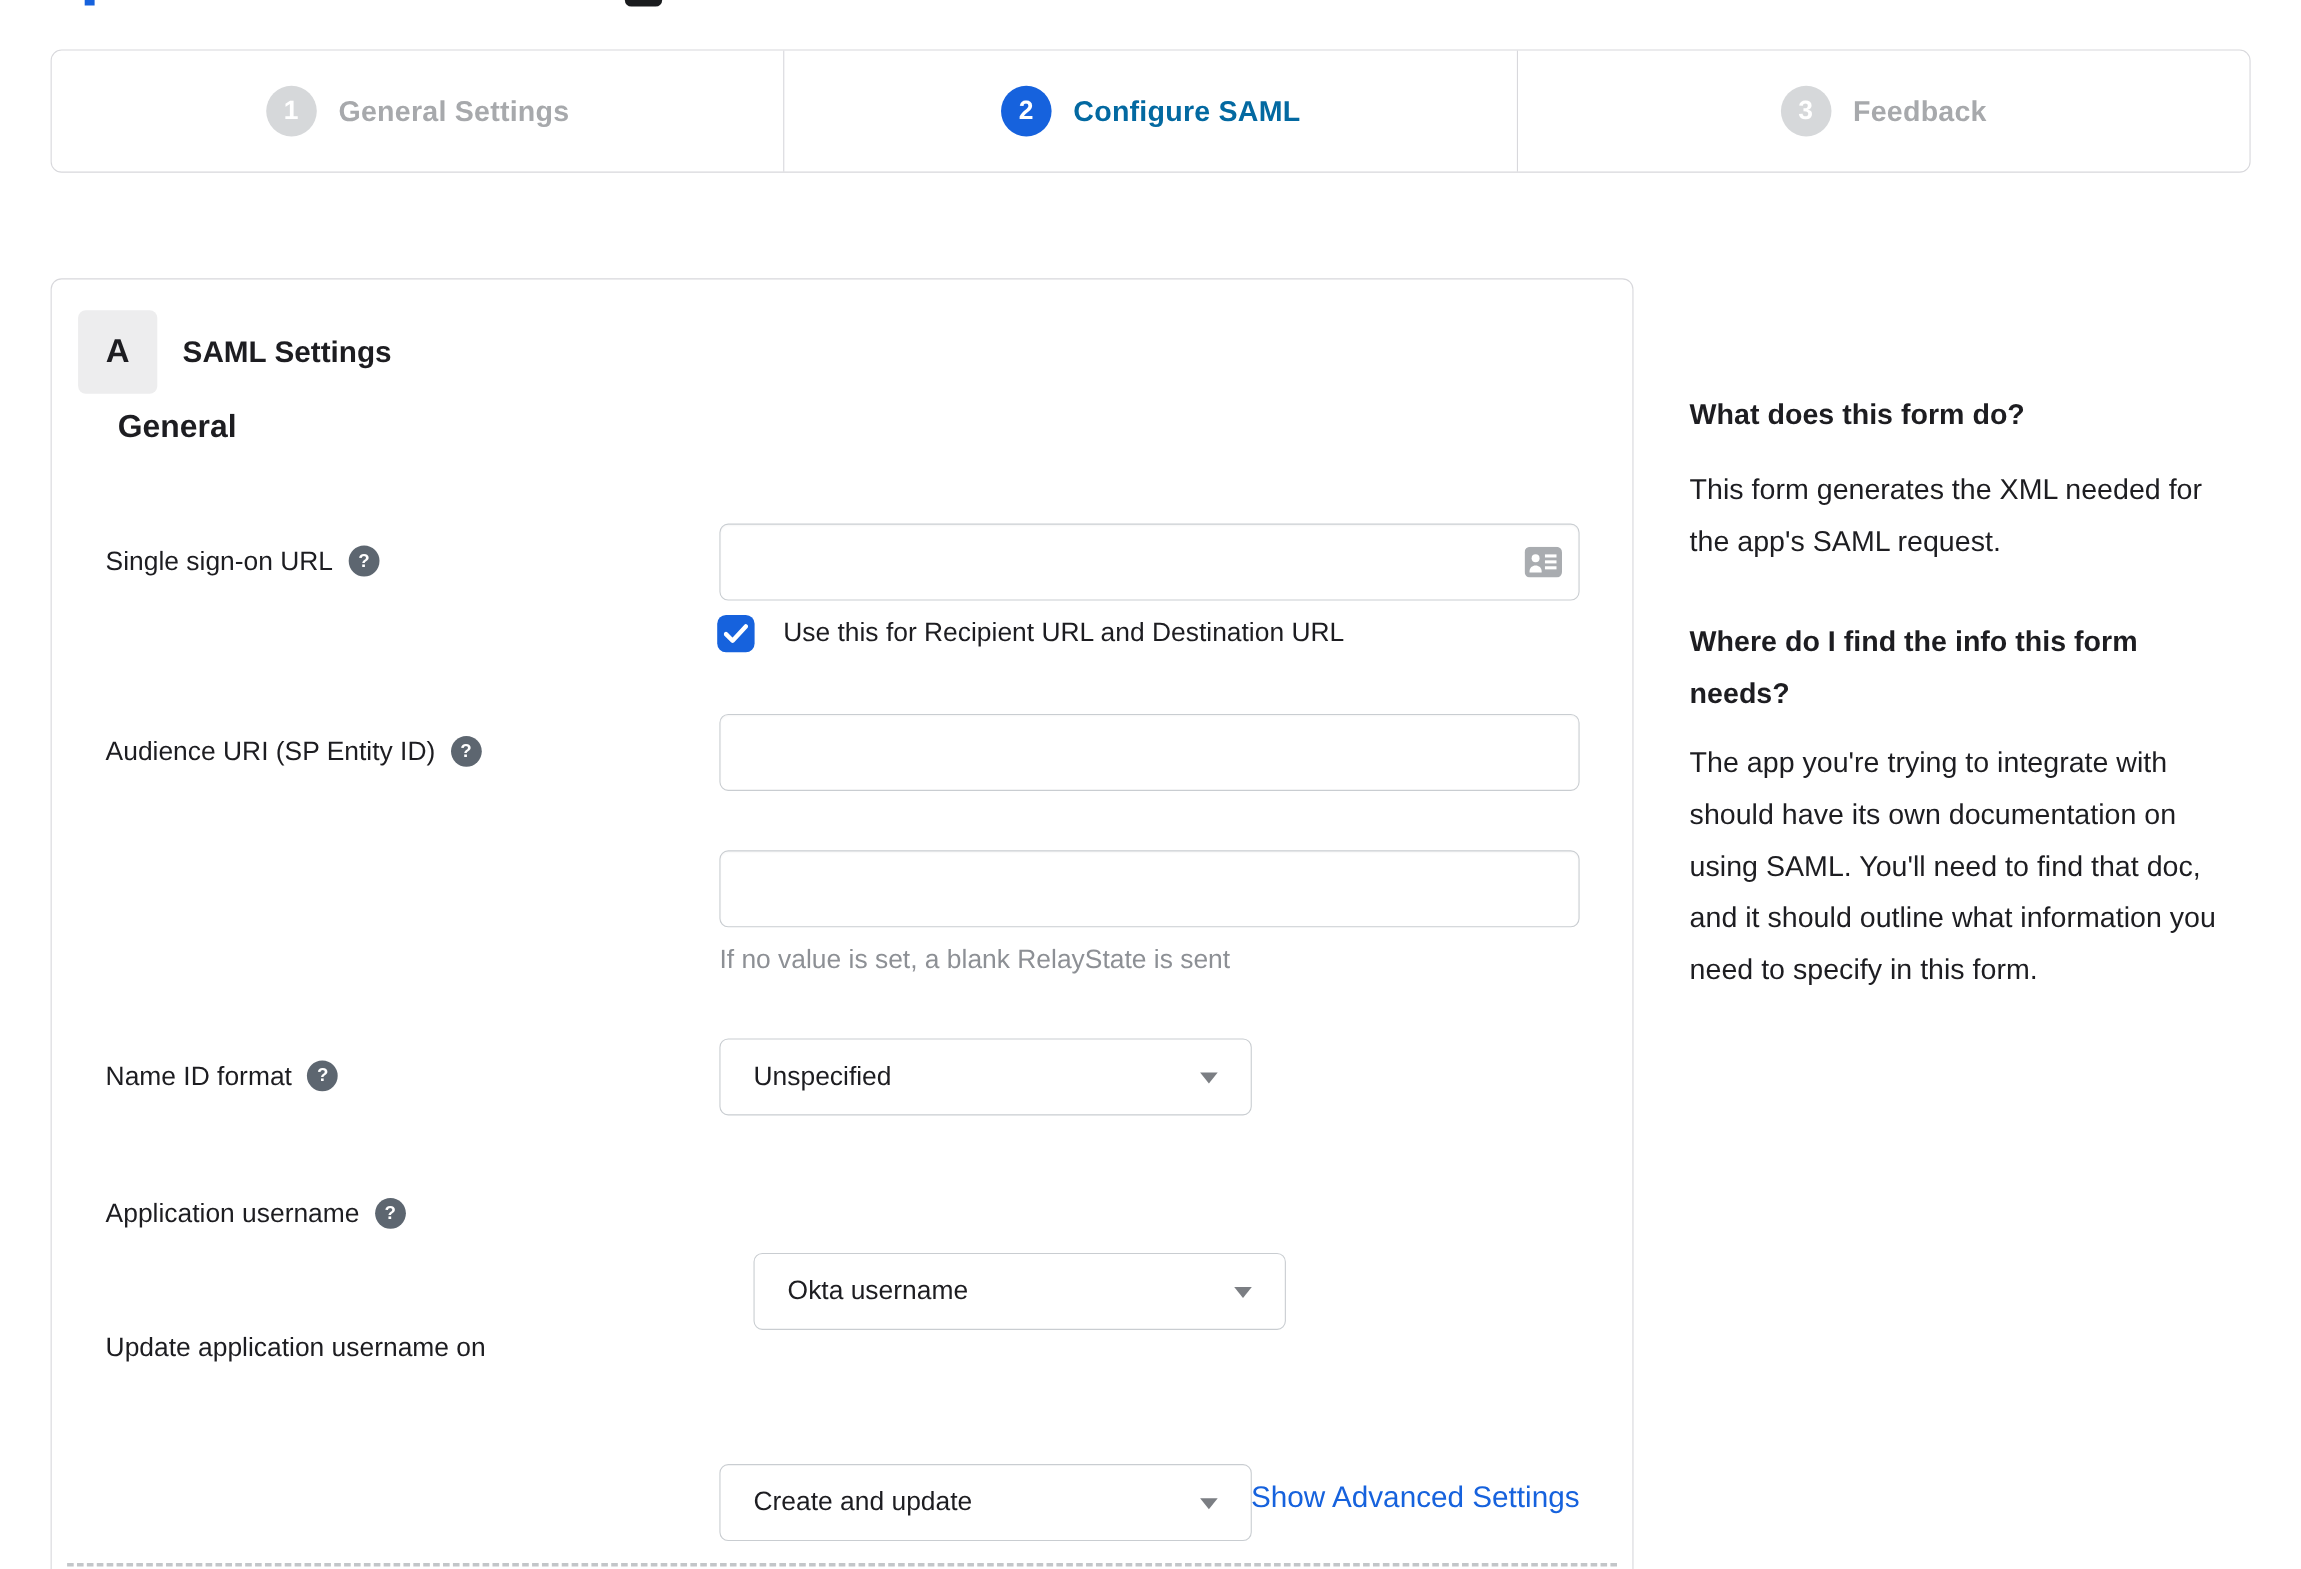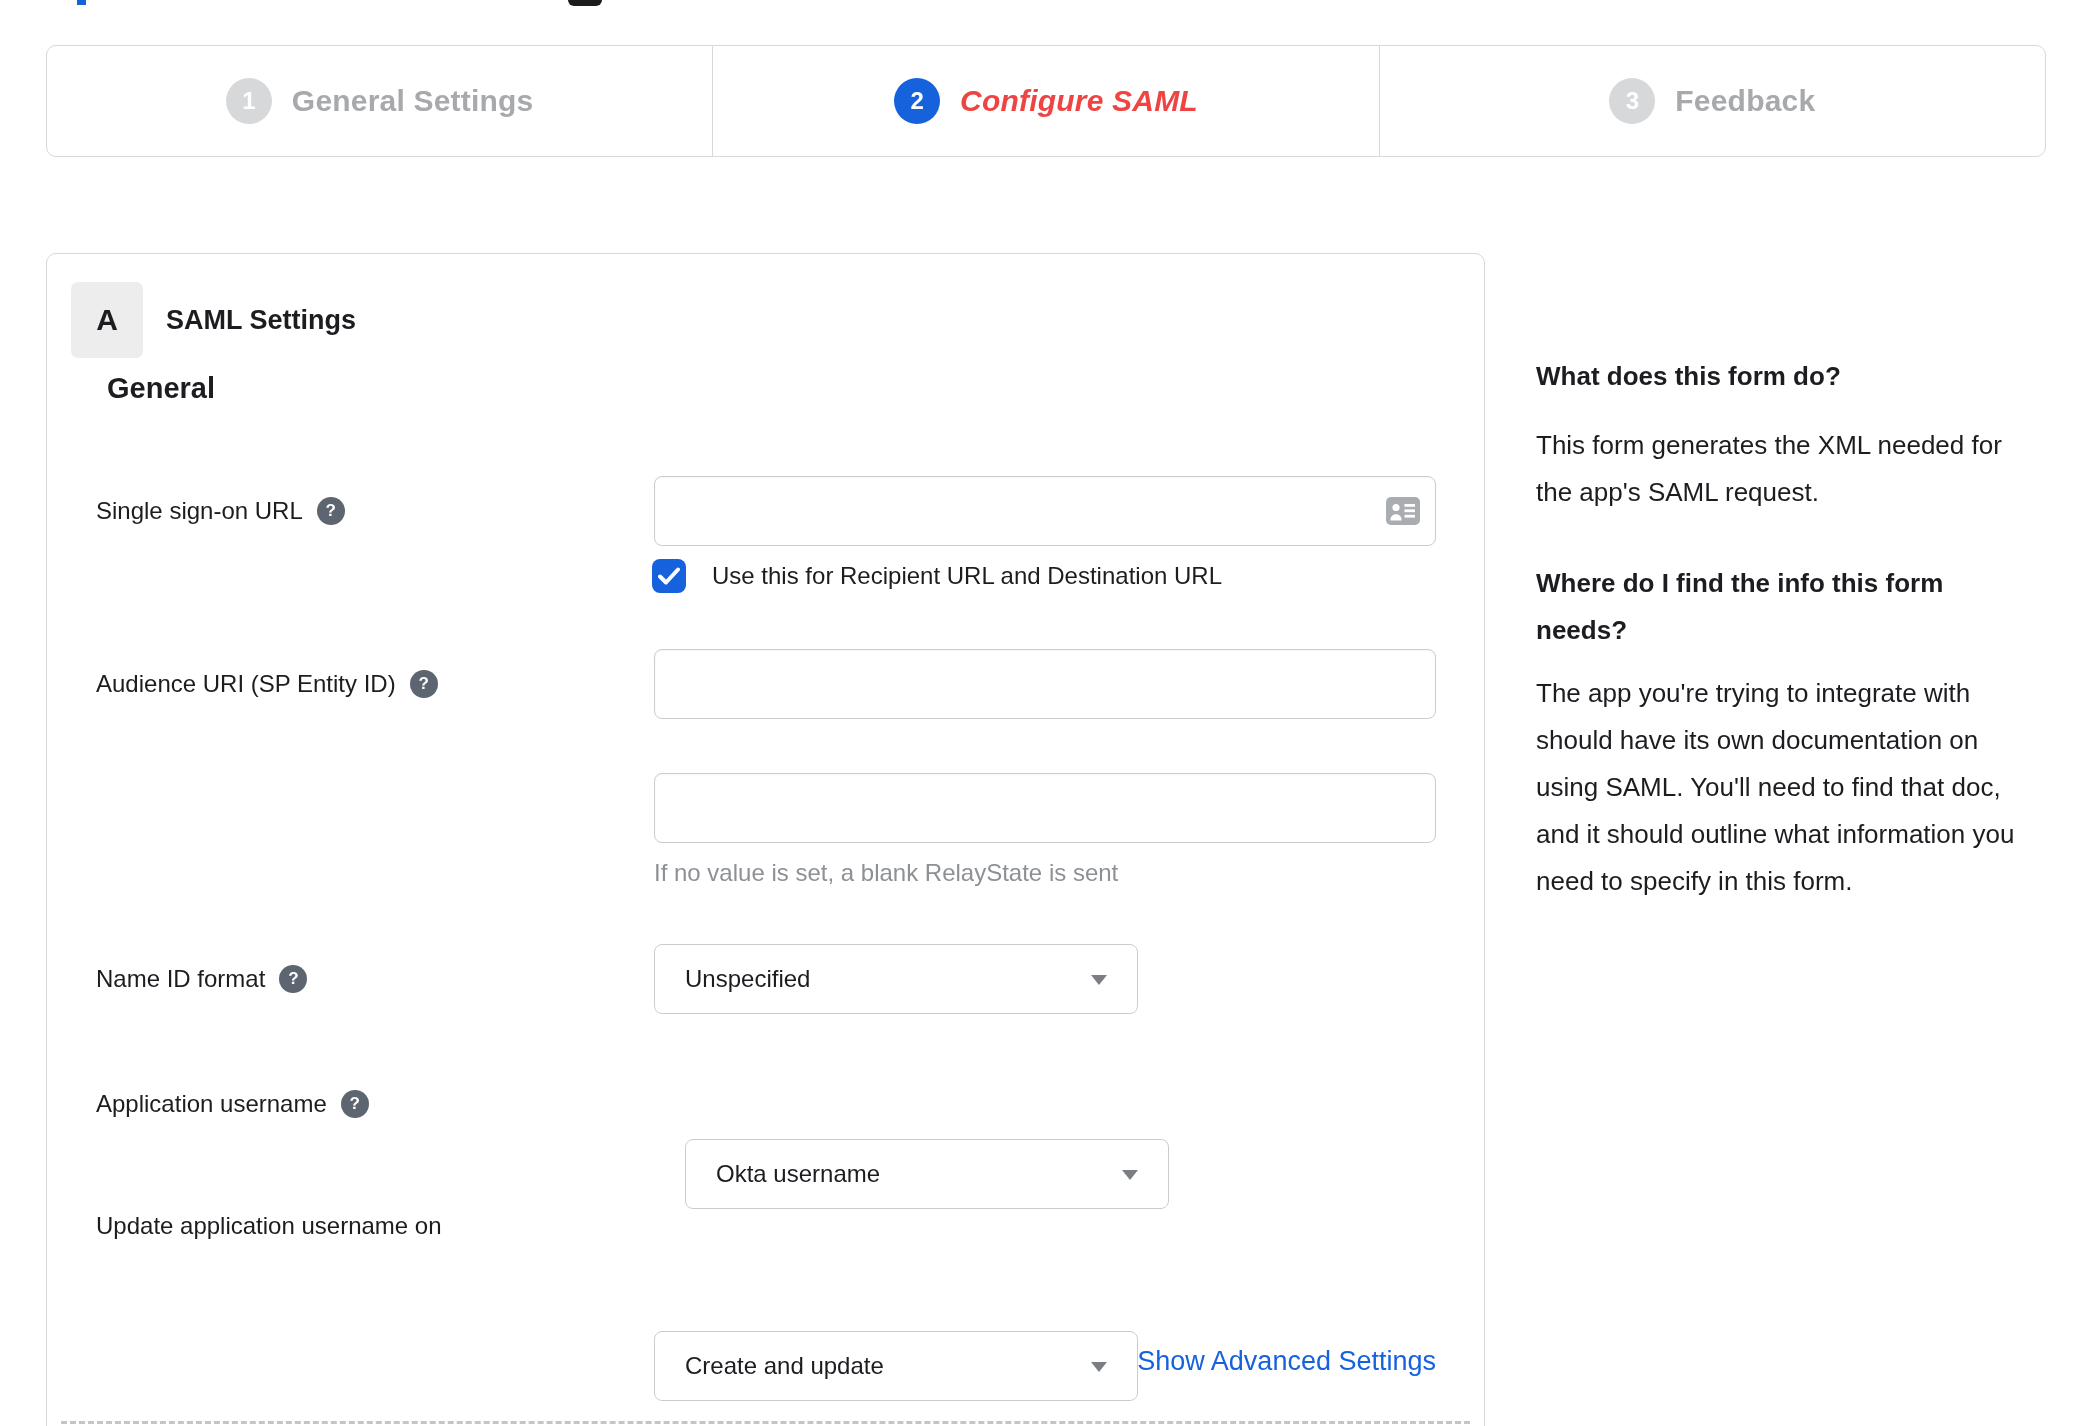--- a/index.html
+++ b/index.html
@@ -13,23 +13,23 @@
                border-radius: 0 0 7px 7px; }
 
   
   .stepper { left: 46px; top: 45px; width: 2000px; height: 112px; background: #fff;
              border: 1px solid #d8d8dc; border-radius: 10px; display: flex; }
   .step { flex: 1 1 0; display: flex; align-items: center; justify-content: center; gap: 20px; }
   .step + .step { border-left: 1px solid #d8d8dc; }
   .step-circle { width: 46px; height: 46px; border-radius: 50%; background: #d6d8da;
                  color: #fff; font-weight: bold; font-size: 24px; display: flex;
                  align-items: center; justify-content: center; }
-  .step-label { font-size: 30px; font-weight: bold; color: #a7a9ac; letter-spacing: 0.2px; }
+  .step-label { font-size: 26px; font-weight: bold; color: #a7a9ac; letter-spacing: 0.2px; }
   .step.active .step-circle { background: #1662dd; }
-  .step.active .step-label { color: #ef4444; font-style: italic; }
+  .step.active .step-label { color: #0369a1; }
 
   
   .panel { left: 46px; top: 253px; width: 1439px; height: 1400px; background: #fff;
            border: 1px solid #d8d8dc; border-radius: 10px; }
   .badge { left: 24px; top: 28px; width: 72px; height: 76px; background: #ededee;
            border-radius: 7px; display: flex; align-items: center; justify-content: center;
            font-size: 30px; font-weight: bold; }
   .panel-title { left: 119px; top: 28px; height: 76px; line-height: 76px;
                  font-size: 27px; font-weight: bold; }
   .group-heading { left: 39px; top: 118px; font-size: 29px; font-weight: bold; margin-left: 21px; }

